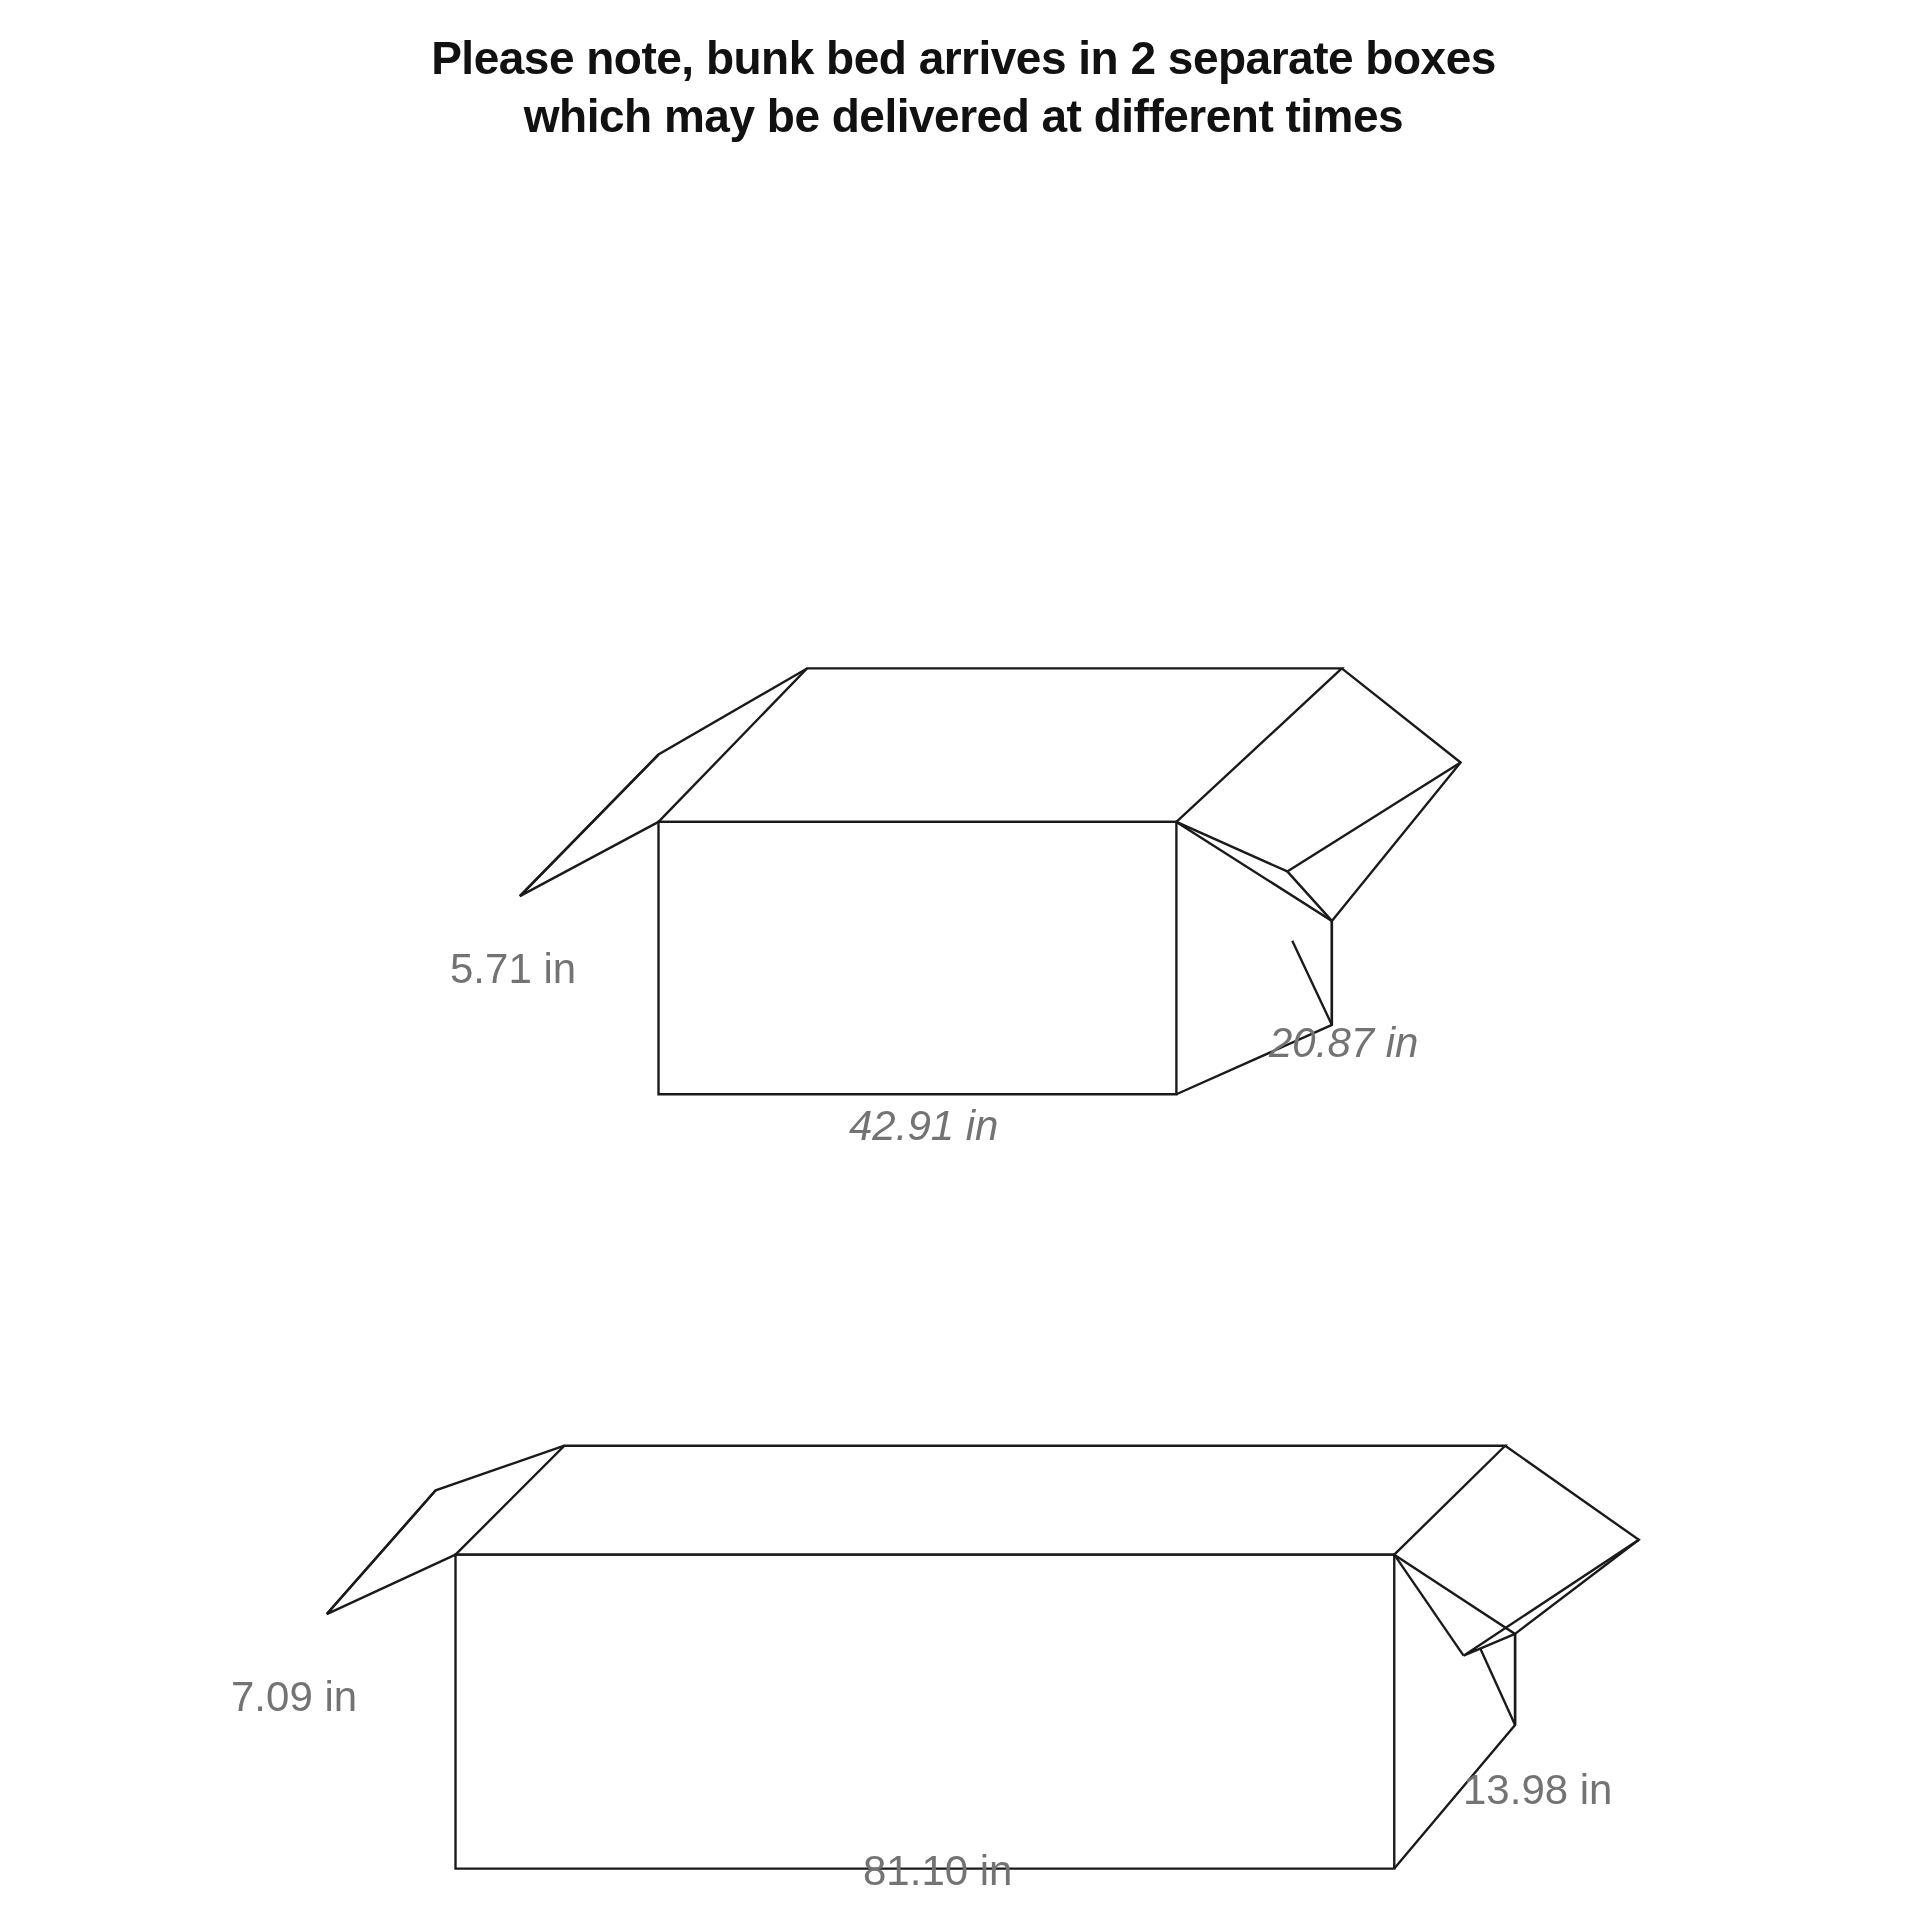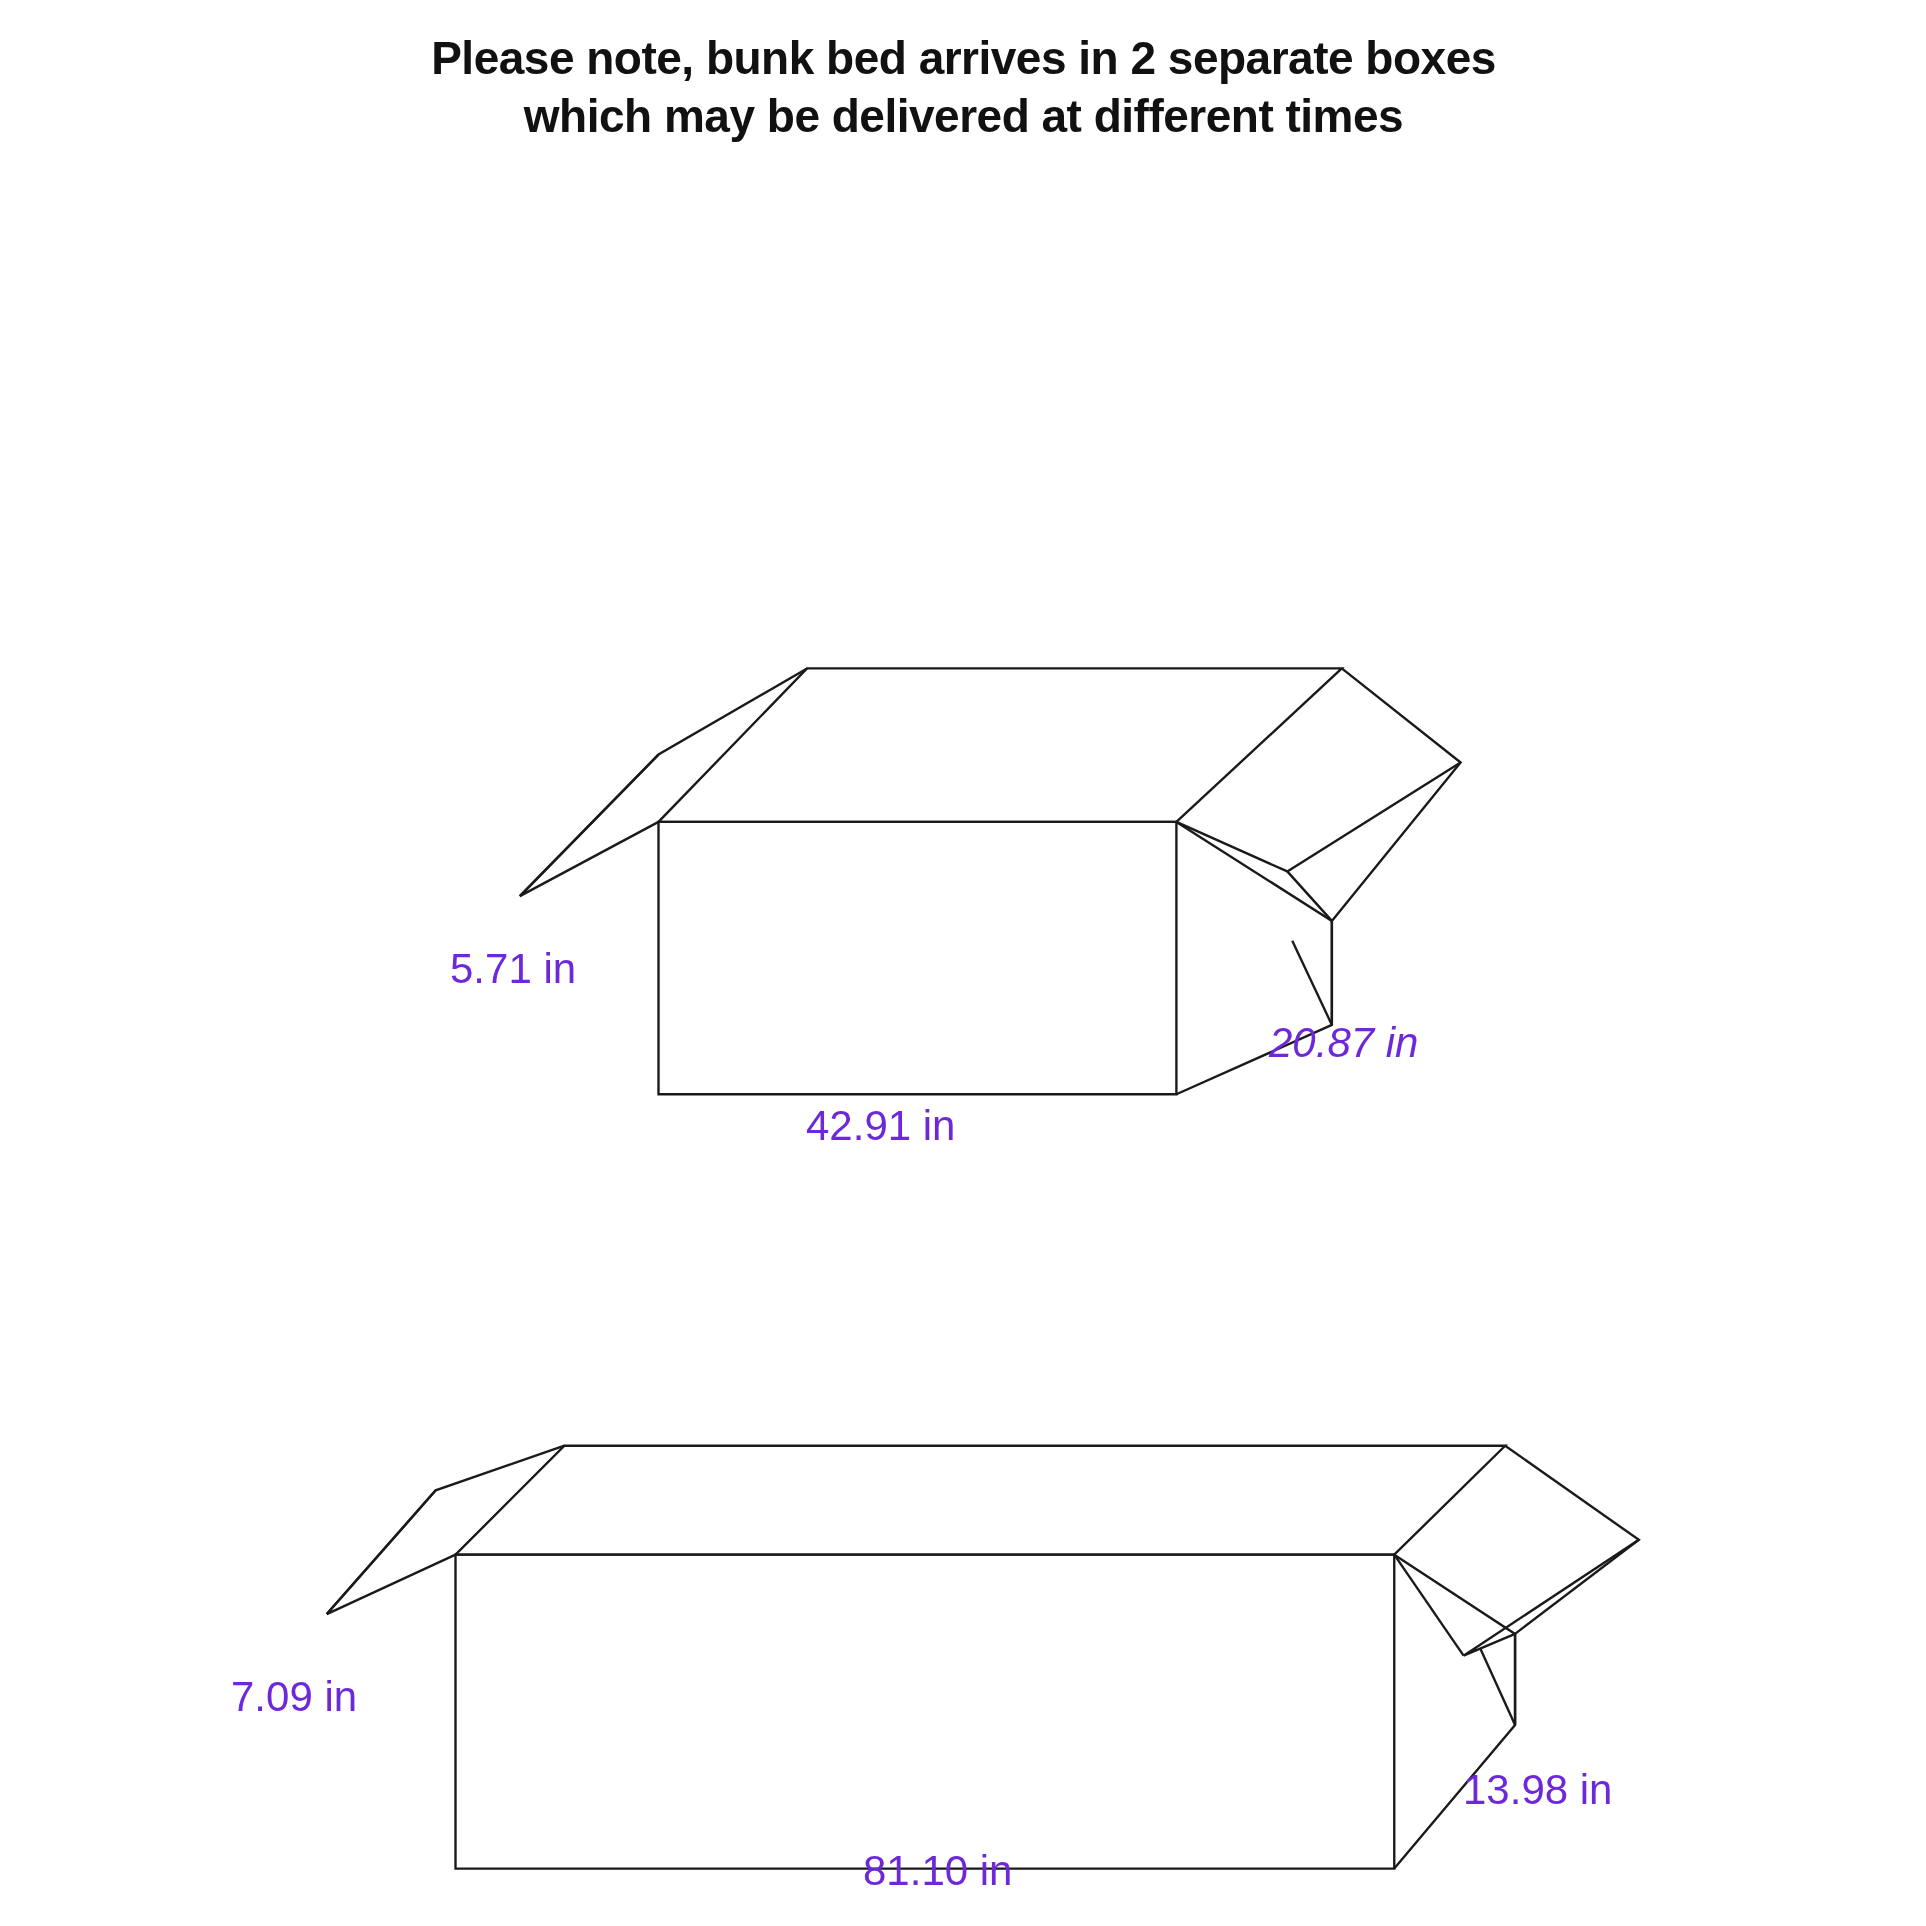--- a/index.html
+++ b/index.html
@@ -39,27 +39,27 @@
     position: absolute;
     left: 0;
     top: 0;
     width: 1927px;
     height: 1927px;
   }
   .dim-label {
     position: absolute;
     font-size: 42px;
     font-weight: 400;
-    color: #6d28d9;
+    color: #737373;
     white-space: nowrap;
   }
   
   #lbl-b1-height { left: 450px; top: 945px; }
   #lbl-b1-depth  { left: 1269px; top: 1019px; font-style: italic; }
-  #lbl-b1-width  { left: 806px; top: 1102px; }
+  #lbl-b1-width  { left: 849px; top: 1102px; font-style: italic; }
   
   #lbl-b2-height { left: 231px; top: 1673px; }
   #lbl-b2-depth  { left: 1463px; top: 1766px; }
   #lbl-b2-width  { left: 863px; top: 1847px; text-align: center; }
 </style>
 </head>
 <body>
 
 <div id="page">
 

